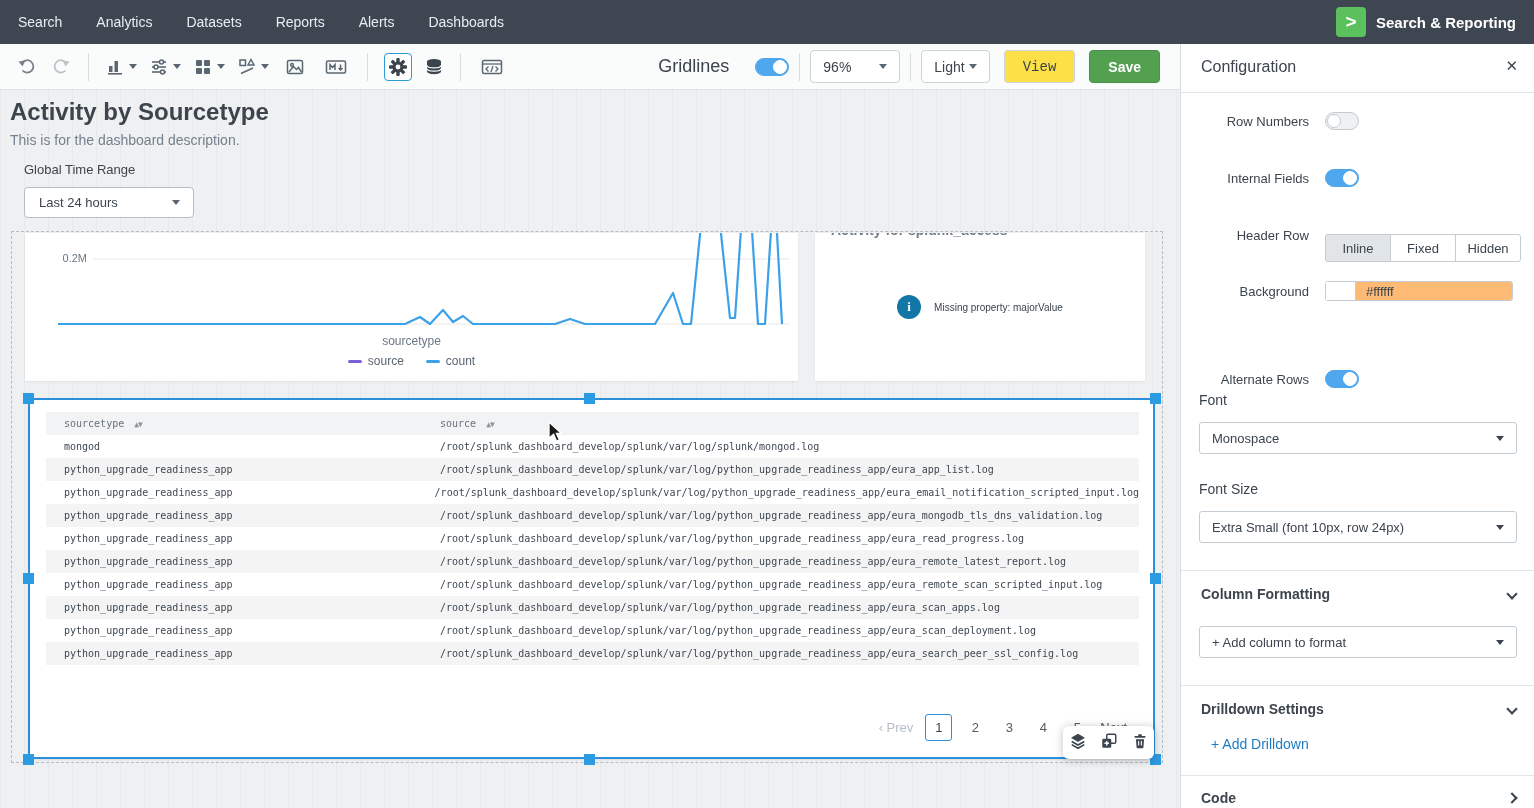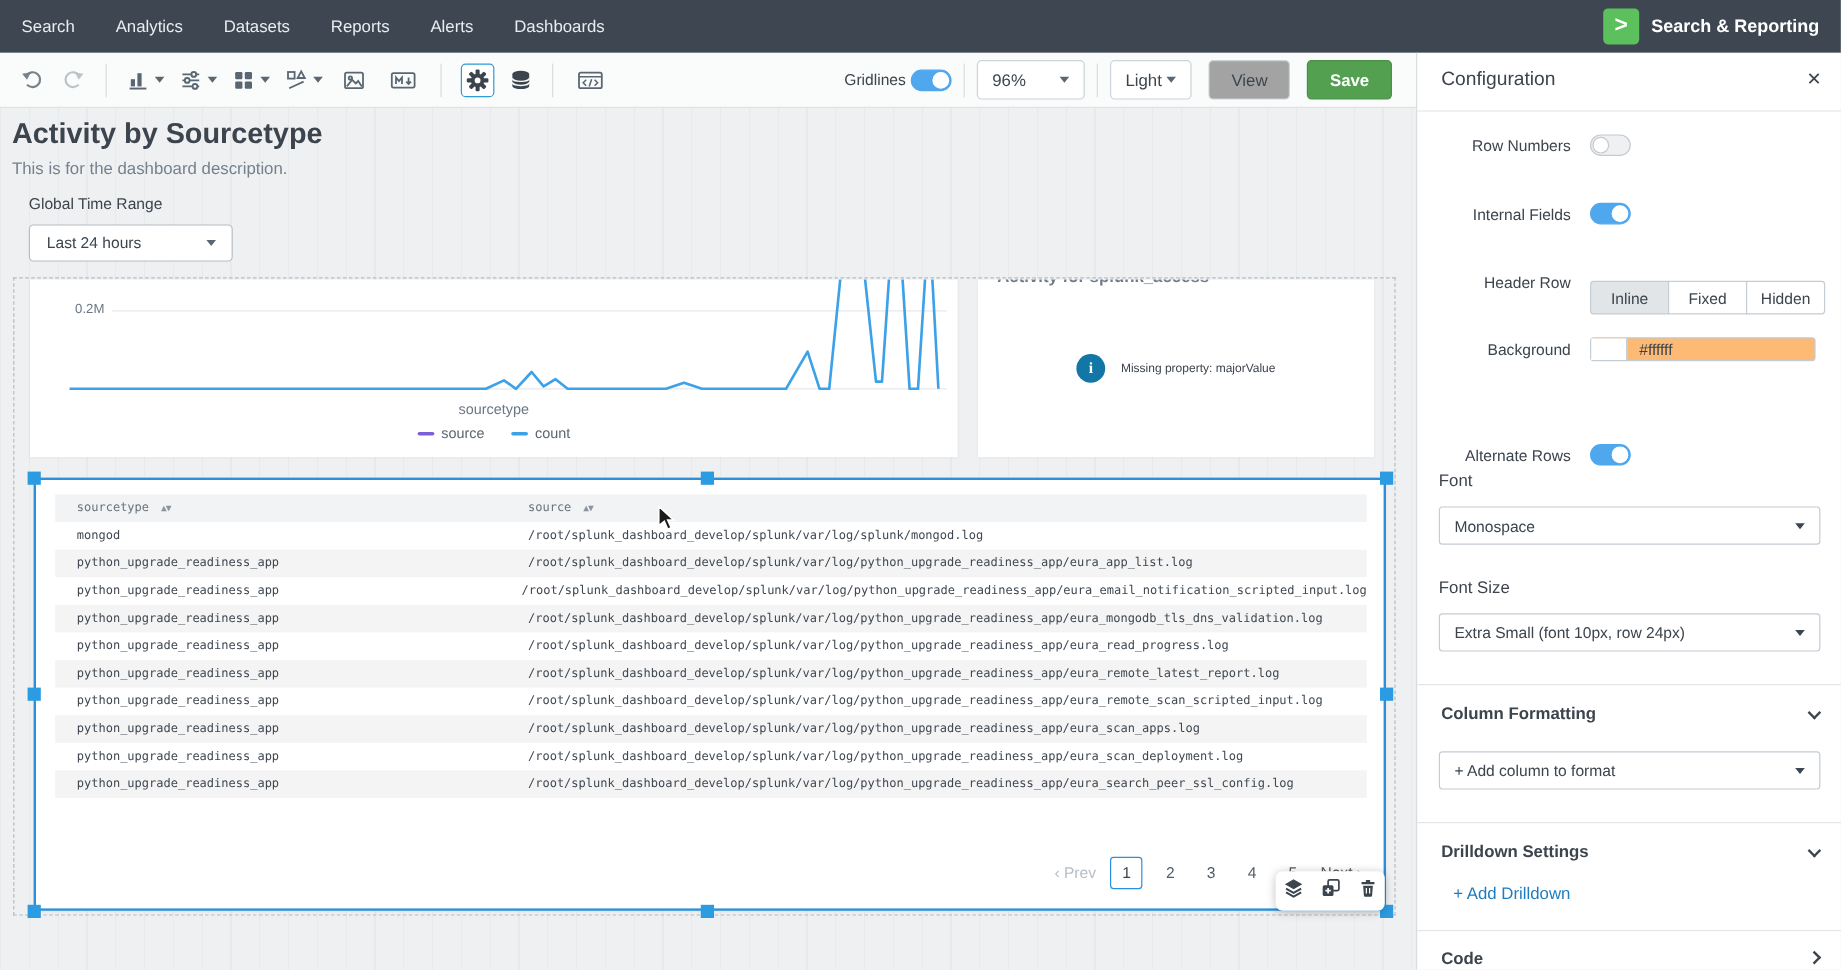--- a/index.html
+++ b/index.html
@@ -16,28 +16,28 @@
 
   
   .toolbar { position:absolute; left:0; top:44px; width:1180px; height:46px; background:#fafbfb; border-bottom:1px solid #dfe2e5; display:flex; align-items:center; }
   .tb-sep { width:1px; height:28px; background:#d9dde1; margin:0 10px; }
   .tbicon { display:flex; align-items:center; margin:0 6px; color:#5a6772; cursor:pointer; }
   .tbicon svg { display:block; }
   .caret { width:0; height:0; border-left:4px solid transparent; border-right:4px solid transparent; border-top:5px solid #5a6772; margin-left:4px; }
   .boxed { border:1px solid transparent; border-radius:4px; padding:3px; }
   .boxed.sel { border:1.5px solid #2f9bd6; background:#fff; }
   .tb-right { margin-left:auto; display:flex; align-items:center; padding-right:20px; }
-  .tb-label { font-size:13px; color:#3c444d; margin-right:4px; }
+  .tb-label { font-size:18px; color:#3c444d; margin-right:26px; }
   .toggle { width:34px; height:18px; border-radius:9px; position:relative; cursor:pointer; background:#eef0f2; border:1px solid #c4cad1; }
   .toggle .knob { position:absolute; top:1px; left:1px; width:14px; height:14px; border-radius:50%; background:#fff; border:1px solid #c4cad1; }
   .toggle[data-on="true"] { background:#4fa7ee; border-color:#4fa7ee; }
   .toggle[data-on="true"] .knob { left:17px; border-color:#fff; }
   .selbox { background:#fff; border:1px solid #ccd3d9; border-radius:4px; height:33px; display:flex; align-items:center; padding:0 12px; font-size:14px; color:#3c444d; cursor:pointer; }
   .btn { height:33px; border-radius:4px; display:flex; align-items:center; padding:0 18px; font-size:14px; cursor:pointer; }
-  .btn.view { background:#a3a3a3; border:1px solid #ccd3d9; color:#3c444d; }
+  .btn.view { background:#fde047; border:1px solid #ccd3d9; color:#3c444d;font-family:Liberation Mono, monospace; }
   .btn.save { background:#53a051; color:#fff; font-weight:bold; border:1px solid #4a9148; }
 
   
   .canvas { position:absolute; left:0; top:90px; width:1180px; height:718px; overflow:hidden;
             background-color:#eff0f1;
             background-image:repeating-linear-gradient(90deg, rgba(90,100,110,0.05) 0 1px, transparent 1px 24px); }
   .dashedrect { position:absolute; left:11px; top:141px; width:1152px; height:532px; border:1px dashed #b4bcc4; }
   .dash-title { font-size:24px; font-weight:bold; color:#3c444d; }
   .dash-desc { font-size:14px; color:#74818e; margin-top:6px; }
   .gtr-label { font-size:13px; color:#3c444d; }

